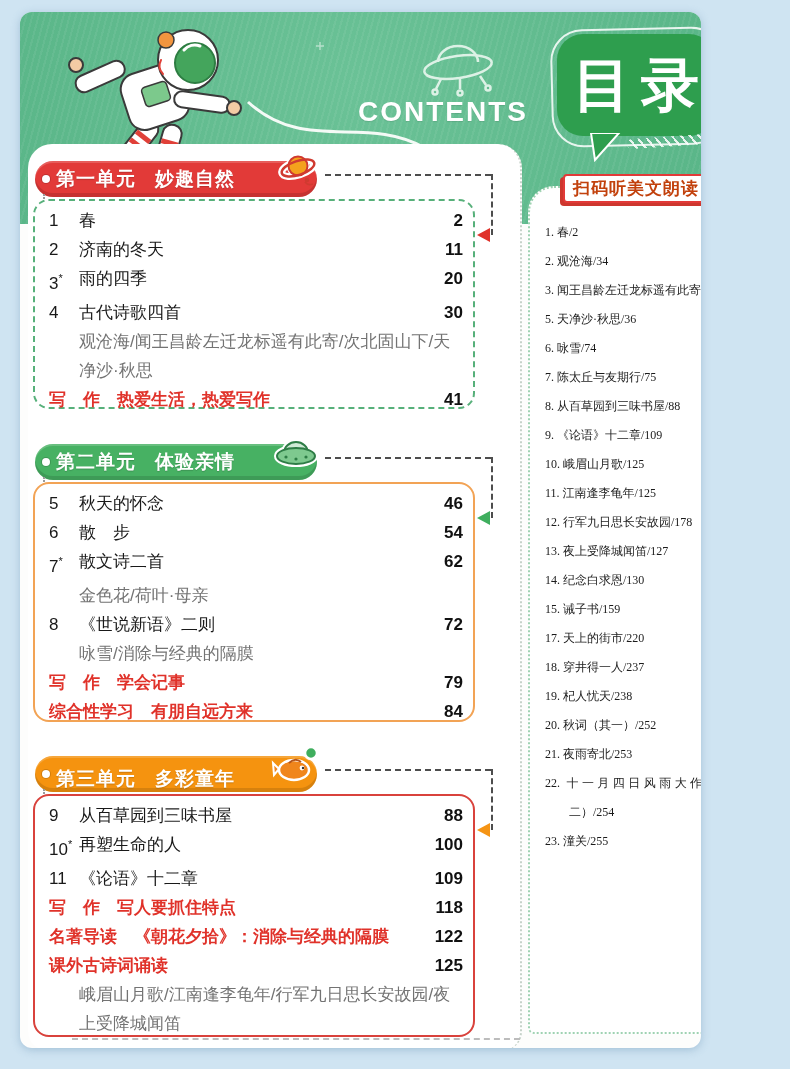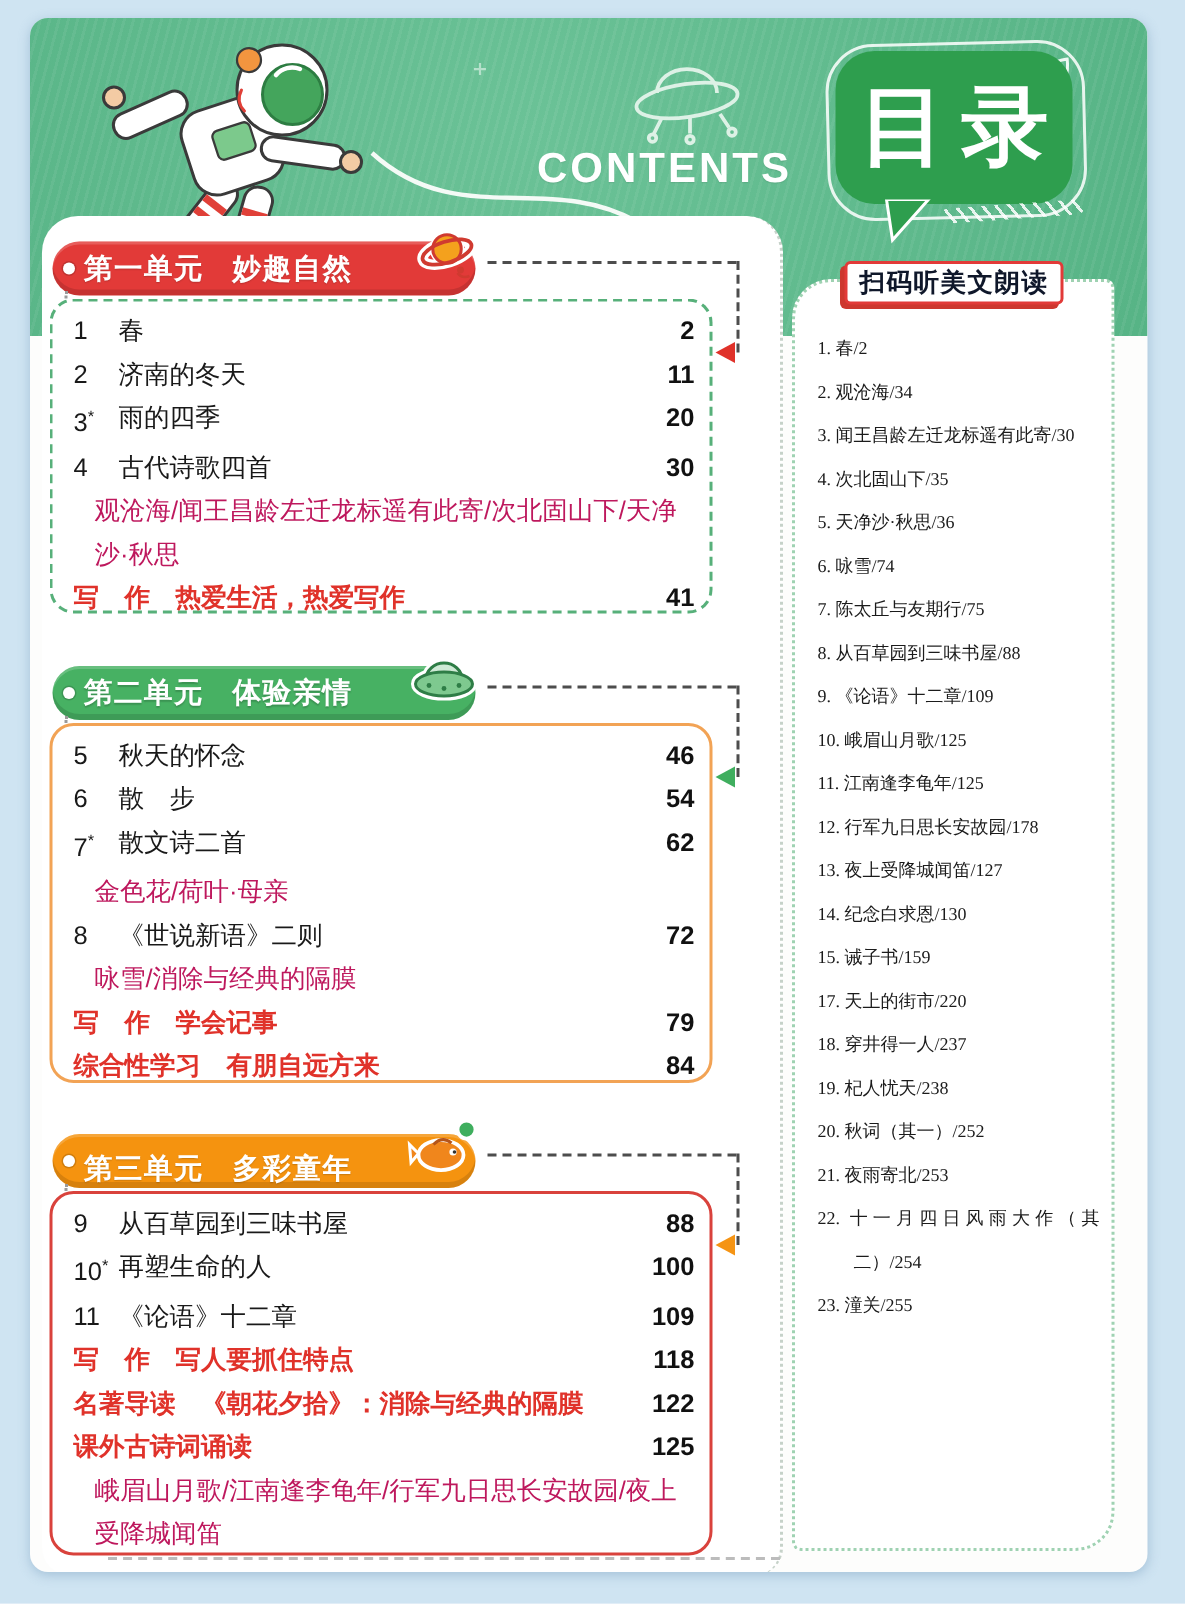--- a/index.html
+++ b/index.html
@@ -1,18 +1,18 @@
 <!DOCTYPE html>
 <html><head>
 <meta charset="utf-8">
 <style>
   html,body{margin:0;padding:0;}
   body{width:790px;height:1069px;background:#cfe4f2;font-family:"Liberation Sans","DejaVu Sans",sans-serif;overflow:hidden;}
   .stage{position:relative;width:790px;height:1069px;background:#cfe4f2;}
-  .page{position:absolute;left:20px;top:12px;width:745px;height:1036px;background:#fdfdfc;border-radius:12px;overflow:hidden;box-shadow:0 2px 8px rgba(110,150,185,.45);}
+  .page{position:absolute;left:20px;top:12px;width:681px;height:1036px;background:#fdfdfc;border-radius:12px;overflow:hidden;box-shadow:0 2px 8px rgba(110,150,185,.45);}
 
   
   .green-header{position:absolute;left:0;top:0;width:745px;height:212px;background:#5abb8b;
     background-image:repeating-linear-gradient(105deg,rgba(255,255,255,.06) 0 2px,rgba(0,0,0,0) 2px 6px),
                      radial-gradient(circle at 45% 35%, rgba(255,255,255,.10), rgba(0,0,0,.04));}
   .header-art{position:absolute;left:0;top:0;}
   .contents{position:absolute;left:338px;top:84px;width:210px;font-size:28px;font-weight:bold;color:#ffffff;letter-spacing:2px;text-shadow:0 1px 1px rgba(0,0,0,.10);}
   .bubble{position:absolute;left:537px;top:22px;width:158px;height:102px;background:#2e9e4e;border-radius:26px;display:flex;align-items:center;justify-content:center;}
   .bubble::before{content:"";position:absolute;inset:-6px -9px -10px -6px;border:2px solid rgba(255,255,255,.85);border-radius:32px;transform:rotate(-1.4deg);pointer-events:none;}
   .bubble::after{content:"";position:absolute;right:-8px;bottom:-10px;width:96px;height:10px;border-radius:6px;transform:rotate(-4deg);
@@ -44,28 +44,28 @@
   .arrow-head{left:444px;top:67px;width:0;height:0;border:7px solid transparent;border-left:0;border-right:13px solid #e0322a;}
 
   .box{position:absolute;left:0;top:38px;width:442px;border:2px dashed #57b07a;border-radius:16px;background:#fff;
     padding:5px 10px 0 14px;box-sizing:border-box;}
   .unit-1 .box{height:210px;}  .unit-2 .box{height:240px;}  .unit-3 .box{height:243px;}
   .row{display:flex;line-height:29px;font-size:17px;color:#191919;}
   .row .num{flex:none;width:30px;font-weight:500;}
   .row .num sup{font-size:11px;}
   .row .t{flex:1;min-width:0;}
   .row .pg{flex:none;margin-left:8px;font-weight:bold;color:#111;}
-  .row.sub .t{margin-left:14px;color:#be185d;}
+  .row.sub .t{margin-left:30px;color:#737373;}
   .row.red .t{color:#e0322a;font-weight:bold;}
 
   
   .sidebar{position:absolute;left:508px;top:174px;width:215px;height:848px;background:#fff;border:2px dotted #9fd2b2;
     border-radius:26px 6px 26px 6px;box-sizing:border-box;}
   .chip{position:absolute;top:-14px;left:33px;background:#fff;border:2px solid #e23a38;border-radius:4px;padding:1px 8px;
-    color:#0f172a;font-size:17px;font-weight:bold;letter-spacing:1px;box-shadow:-3px 3px 0 #cd372e;white-space:nowrap;}
+    color:#c2410c;font-size:17px;font-weight:bold;letter-spacing:1px;box-shadow:-3px 3px 0 #cd372e;white-space:nowrap;}
   .audio-list{list-style:none;margin:30px 0 0;padding:0 8px 0 15px;}
   .audio-list li{font-family:"Liberation Serif","DejaVu Serif",serif;font-size:12px;line-height:29px;color:#1b1b1b;
     text-align:justify;padding-left:24px;text-indent:-24px;}
 </style>
 </head>
 <body>
 
 <div class="stage">
   <div class="page">
 
@@ -315,21 +315,20 @@
     <div class="bottom-stitch"></div>
 
     <aside class="sidebar">
       <div class="chip">
         <span>扫码听美文朗读</span>
       </div>
       <ol class="audio-list">
           <li>1. 春/2</li>
           <li>2. 观沧海/34</li>
           <li>3. 闻王昌龄左迁龙标遥有此寄/30</li>
-          <li>4. 次北固山下/35</li>
           <li>5. 天净沙·秋思/36</li>
           <li>6. 咏雪/74</li>
           <li>7. 陈太丘与友期行/75</li>
           <li>8. 从百草园到三味书屋/88</li>
           <li>9. 《论语》十二章/109</li>
           <li>10. 峨眉山月歌/125</li>
           <li>11. 江南逢李龟年/125</li>
           <li>12. 行军九日思长安故园/178</li>
           <li>13. 夜上受降城闻笛/127</li>
           <li>14. 纪念白求恩/130</li>

